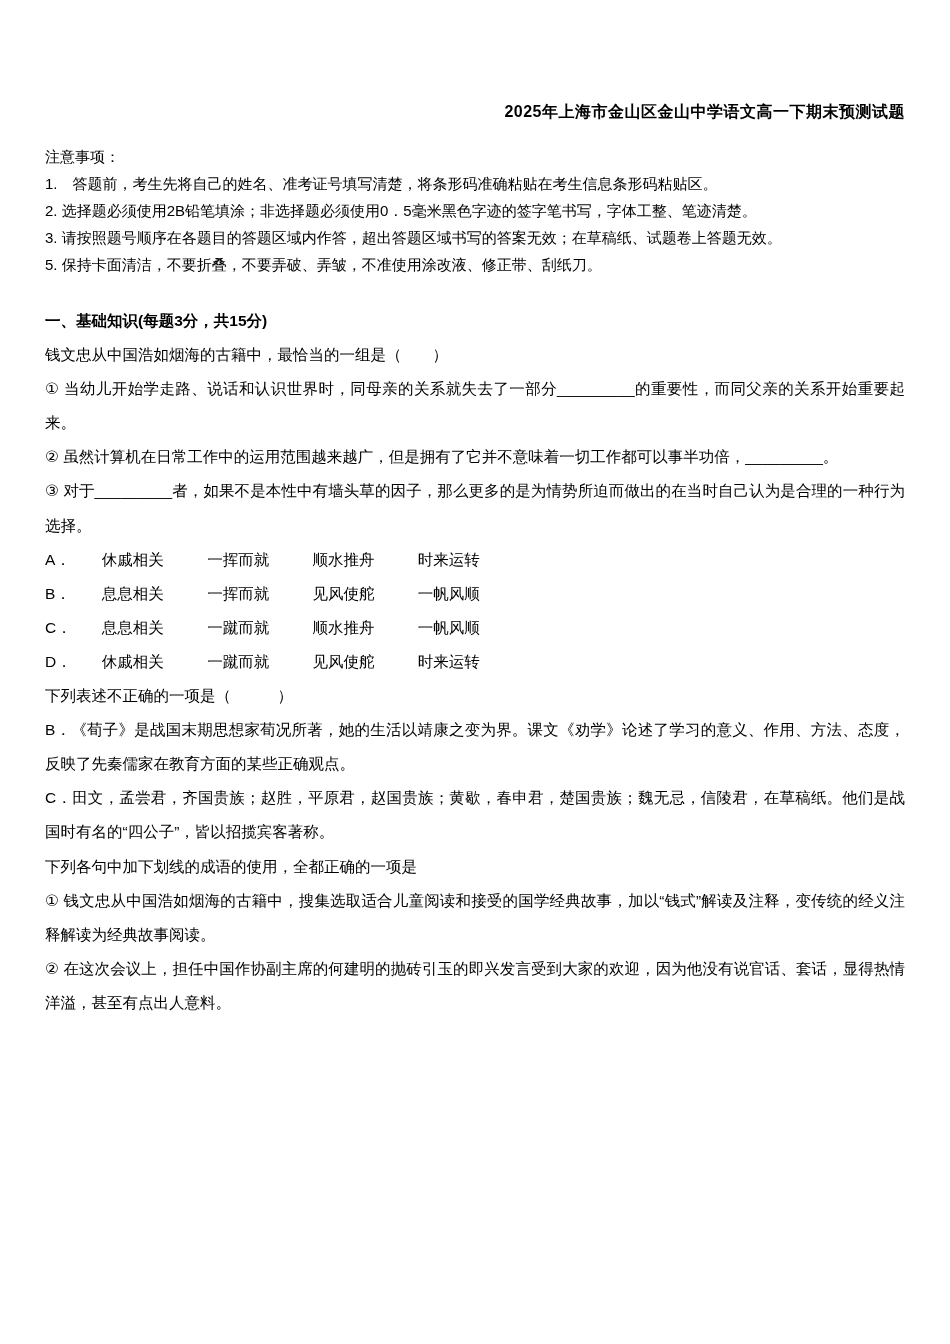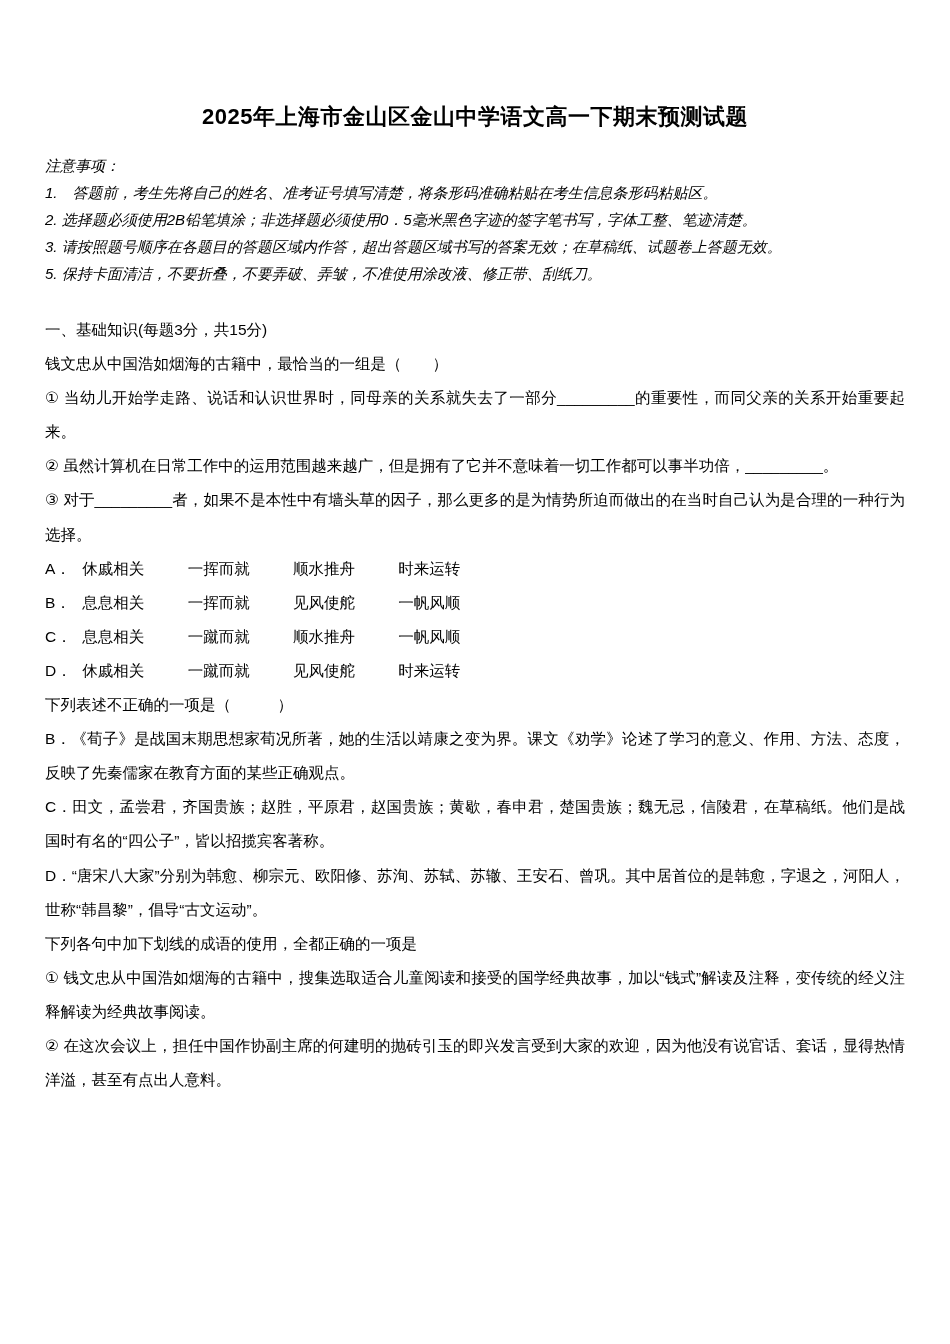--- a/index.html
+++ b/index.html
@@ -7,42 +7,42 @@
   body {
     width: 950px;
     min-height: 1344px;
     margin: 0 auto;
     font-family: "Liberation Sans", "DejaVu Sans", sans-serif;
     color: #000000;
   }
   .page { padding: 102px 45px 40px 45px; }
 
   .title {
-    font-size: 22px;
+    font-size: 16px;
     font-weight: bold;
-    text-align: center;
+    text-align: right;
     letter-spacing: 0.5px;
     margin-bottom: 20px;
   }
 
-  .notices { margin-top: 16px; font-style: italic; }
+  .notices { margin-top: 16px; }
   .notice-header { font-size: 15px; line-height: 1.8; }
   .notice-line  { font-size: 15px; line-height: 1.8; text-align: justify; }
 
   .exam-body { margin-top: 26px; }
   .line {
     font-size: 15.5px;
     line-height: 2.2;
     text-align: justify;
   }
-  .section-heading { font-weight: normal; }
+  .section-heading { font-weight: bold; }
 
   .opt-row { font-size: 15.5px; line-height: 2.2; white-space: nowrap; }
   .opt-label { display: inline-block; width: 33px; }
-  .opt-col   { display: inline-block; width: 101px; }
+  .opt-col   { display: inline-block; width: 101px; text-align: center; }
 </style>
 </head>
 <body>
 
 <div class="page">
 
   <h1 class="title">2025年上海市金山区金山中学语文高一下期末预测试题</h1>
 
   <div class="notices">
     <div class="notice-header">注意事项：</div>
@@ -86,21 +86,20 @@
       <span class="opt-label">D．</span>
       <span class="opt-col">休戚相关</span>
       <span class="opt-col">一蹴而就</span>
       <span class="opt-col">见风使舵</span>
       <span class="opt-col">时来运转</span>
     </div>
 
     <p class="line">下列表述不正确的一项是（　　　）</p>
     <p class="line">B．《荀子》是战国末期思想家荀况所著，她的生活以靖康之变为界。课文《劝学》论述了学习的意义、作用、方法、态度，反映了先秦儒家在教育方面的某些正确观点。</p>
     <p class="line">C．田文，孟尝君，齐国贵族；赵胜，平原君，赵国贵族；黄歇，春申君，楚国贵族；魏无忌，信陵君，在草稿纸。他们是战国时有名的“四公子”，皆以招揽宾客著称。</p>
-    <p class="line">D．“唐宋八大家”分别为韩愈、柳宗元、欧阳修、苏洵、苏轼、苏辙、王安石、曾巩。其中居首位的是韩愈，字退之，河阳人，世称“韩昌黎”，倡导“古文运动”。</p>
 
     <p class="line">下列各句中加下划线的成语的使用，全都正确的一项是</p>
     <p class="line">① 钱文忠从中国浩如烟海的古籍中，搜集选取适合儿童阅读和接受的国学经典故事，加以“钱式”解读及注释，变传统的经义注释解读为经典故事阅读。</p>
     <p class="line">② 在这次会议上，担任中国作协副主席的何建明的抛砖引玉的即兴发言受到大家的欢迎，因为他没有说官话、套话，显得热情洋溢，甚至有点出人意料。</p>
 
   </div>
 
 </div>
 
 </body></html>

